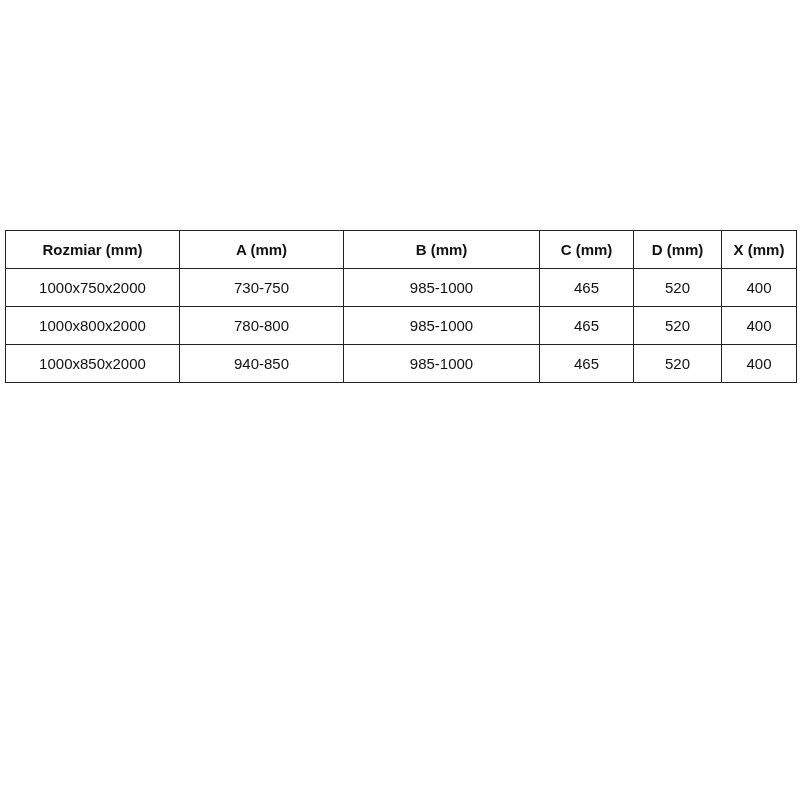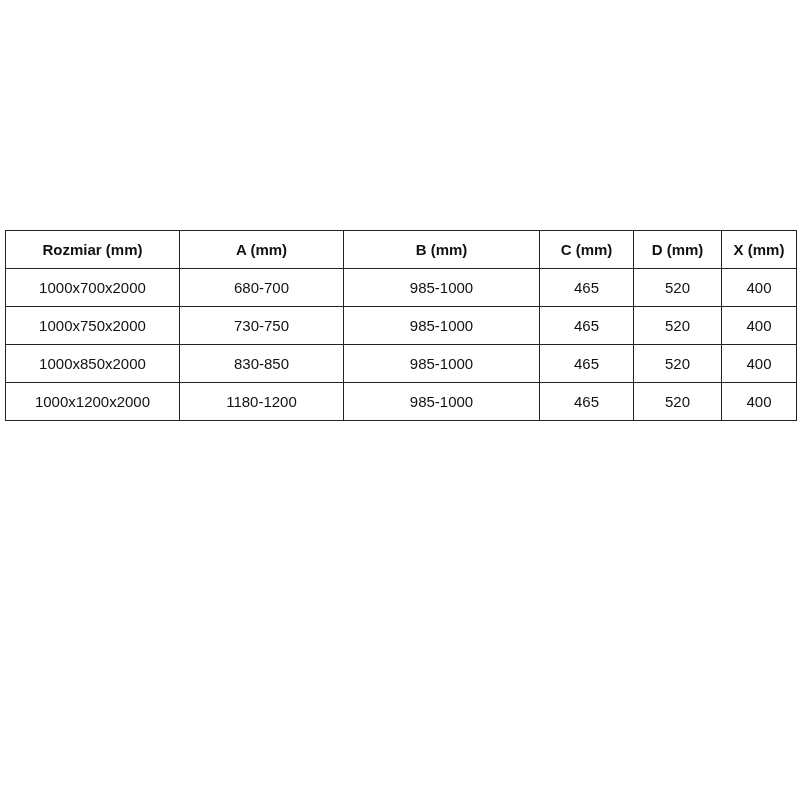--- a/index.html
+++ b/index.html
@@ -72,46 +72,38 @@
         <th>Rozmiar (mm)</th>
         <th>A (mm)</th>
         <th>B (mm)</th>
         <th>C (mm)</th>
         <th>D (mm)</th>
         <th>X (mm)</th>
       </tr>
     </thead>
     <tbody>
       <tr>
-        <td>1000x700x2000</td>
-        <td>680-700</td>
-        <td>985-1000</td>
-        <td>465</td>
-        <td>520</td>
-        <td>400</td>
-      </tr>
-      <tr>
         <td>1000x750x2000</td>
         <td>730-750</td>
         <td>985-1000</td>
         <td>465</td>
         <td>520</td>
         <td>400</td>
       </tr>
       <tr>
-        <td>1000x850x2000</td>
-        <td>830-850</td>
+        <td>1000x800x2000</td>
+        <td>780-800</td>
         <td>985-1000</td>
         <td>465</td>
         <td>520</td>
         <td>400</td>
       </tr>
       <tr>
-        <td>1000x1200x2000</td>
-        <td>1180-1200</td>
+        <td>1000x850x2000</td>
+        <td>940-850</td>
         <td>985-1000</td>
         <td>465</td>
         <td>520</td>
         <td>400</td>
       </tr>
     </tbody>
   </table>
 </div>
 
 </body></html>

